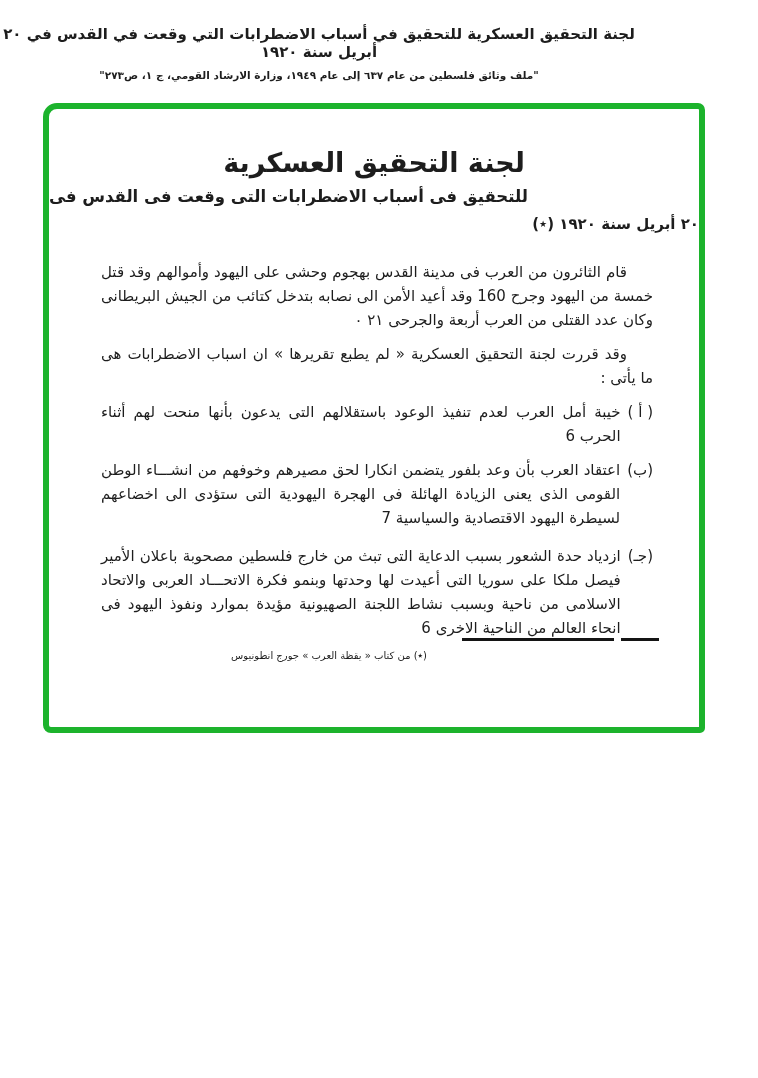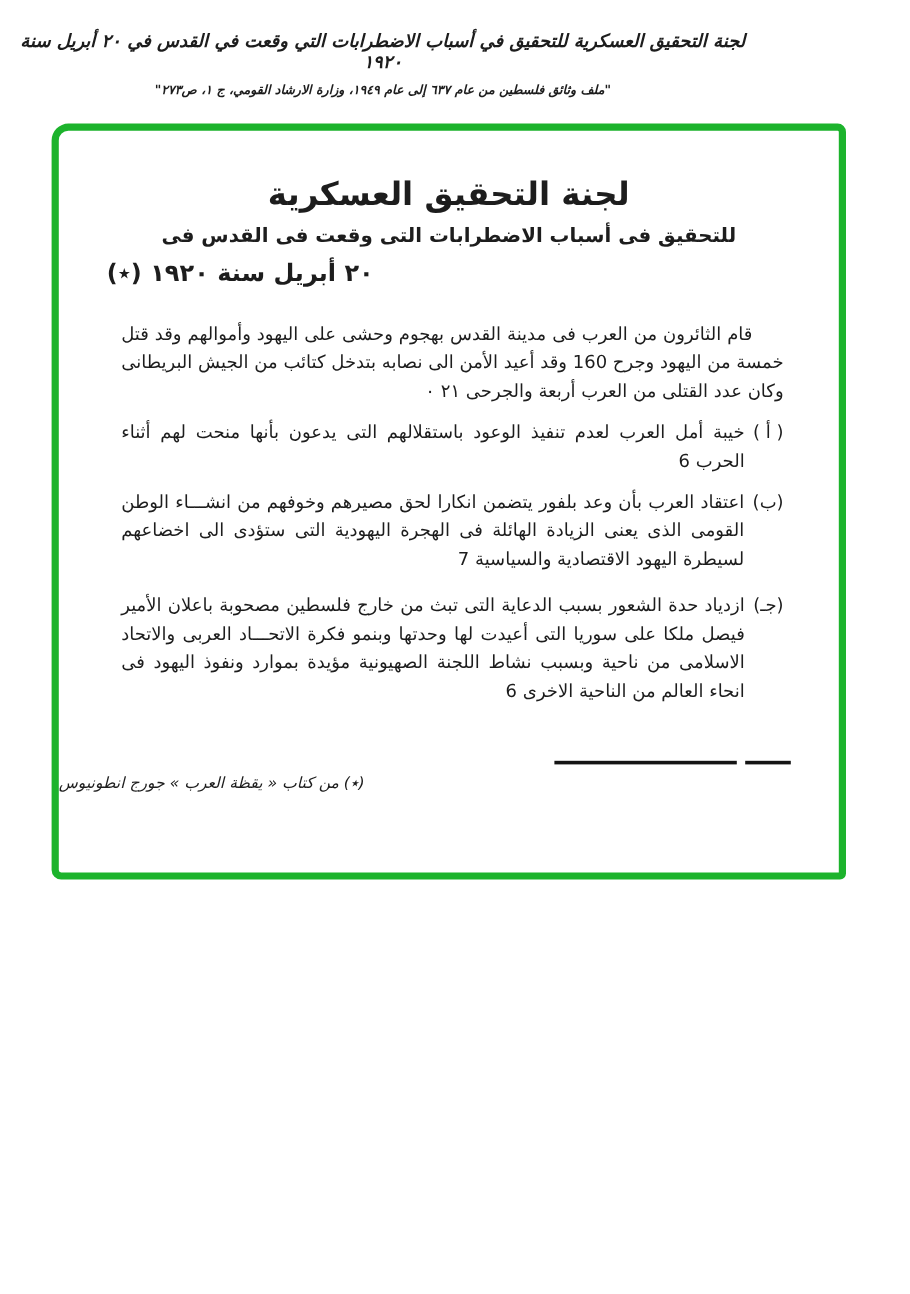--- a/index.html
+++ b/index.html
@@ -8,84 +8,85 @@
     position: relative;
     background: #ffffff;
     color: #1d1d1d;
     font-family: "DejaVu Sans", sans-serif;
     overflow: hidden;
   }
 
   
   .page-header {
     position: absolute; top: 25px; left: 0;
-    width: 638px; text-align: center; direction: rtl; font-style: italic;
+    width: 638px; text-align: center; direction: rtl;
   }
   .page-header .line1 { font-size: 15px; font-weight: bold; letter-spacing: 0; }
   .page-header .line2 { font-size: 10.5px; font-weight: bold; margin-top: 8px; }
 
   
   .doc-frame {
     position: absolute; left: 43px; top: 103px;
     width: 662px; height: 630px;
     box-sizing: border-box;
     border: 6px solid #1cb32c;
     border-radius: 14px 7px 5px 8px;
     background: #ffffff;
   }
 
   .doc-title {
     margin-top: 38px; text-align: center; direction: rtl;
     font-weight: bold; font-size: 27px;
   }
   .doc-subtitle {
-    margin-top: 9px; text-align: center; direction: rtl;
+    margin-top: 9px; text-align: left; direction: rtl;
     font-weight: bold; font-size: 16.5px;
   }
   .doc-date {
-    margin-top: 9px; text-align: left; direction: rtl;
-    font-weight: bold; font-size: 20px; padding-left: 40px;
+    margin-top: 9px; text-align: right; direction: rtl;
+    font-weight: bold; font-size: 15px; padding-left: 40px;
   }
 
   .doc-body {
     direction: rtl;
     margin: 27px 46px 0 52px;
     font-size: 15px; line-height: 24px;
     text-align: justify;
   }
   .para { margin: 0 0 10px 0; text-indent: 26px; }
   .item { display: flex; margin-bottom: 10px; }
   .item-marker { flex: 0 0 auto; margin-left: 7px; white-space: nowrap; }
   .item-text { flex: 1 1 auto; text-align: justify; }
   .item-b { margin-bottom: 14px; }
 
   
   .footnote { position: absolute; left: 0; right: 0; bottom: 66px; direction: rtl; }
   .rule-row { display: flex; gap: 7px; margin-right: 40px; }
   .rule-seg { height: 3px; background: #141414; }
   .rule-seg.short { width: 38px; }
   .rule-seg.long { width: 152px; }
-  .footnote-text { margin: 9px 90px 0 0; font-size: 13px; text-align: left; font-style: italic; }
+  .footnote-text { margin: 9px 90px 0 0; font-size: 10px; text-align: center; }
 </style>
 </head>
 <body style="color: rgb(29, 29, 29); background: rgb(255, 255, 255);">
 
 <div class="page-header">
   <div class="line1">لجنة التحقيق العسكرية للتحقيق في أسباب الاضطرابات التي وقعت في القدس في ٢٠ أبريل سنة ١٩٢٠</div>
   <div class="line2">"ملف وثائق فلسطين من عام ٦٣٧ إلى عام ١٩٤٩، وزارة الارشاد القومي، ج ١، ص٢٧٣"</div>
 </div>
 
 <div class="doc-frame" style="border-color: rgb(28, 179, 44);">
 
   <div class="doc-title">لجنة التحقيق العسكرية</div>
   <div class="doc-subtitle">للتحقيق فى أسباب الاضطرابات التى وقعت فى القدس فى</div>
   <div class="doc-date">٢٠ أبريل سنة ١٩٢٠ (٭)</div>
 
   <div class="doc-body">
     <p class="para">قام الثائرون من العرب فى مدينة القدس بهجوم وحشى على اليهود وأموالهم وقد قتل خمسة من اليهود وجرح 160 وقد أعيد الأمن الى نصابه بتدخل كتائب من الجيش البريطانى وكان عدد القتلى من العرب أربعة والجرحى ٢١ ٠</p>
+    <p class="para">وقد قررت لجنة التحقيق العسكرية « لم يطبع تقريرها » ان اسباب الاضطرابات هى ما يأتى :</p>
 
     <div class="item">
       <span class="item-marker">( أ )</span>
       <span class="item-text">خيبة أمل العرب لعدم تنفيذ الوعود باستقلالهم التى يدعون بأنها منحت لهم أثناء الحرب 6</span>
     </div>
 
     <div class="item item-b">
       <span class="item-marker">(ب)</span>
       <span class="item-text">اعتقاد العرب بأن وعد بلفور يتضمن انكارا لحق مصيرهم وخوفهم من انشـــاء الوطن القومى الذى يعنى الزيادة الهائلة فى الهجرة اليهودية التى ستؤدى الى اخضاعهم لسيطرة اليهود الاقتصادية والسياسية 7</span>
     </div>

